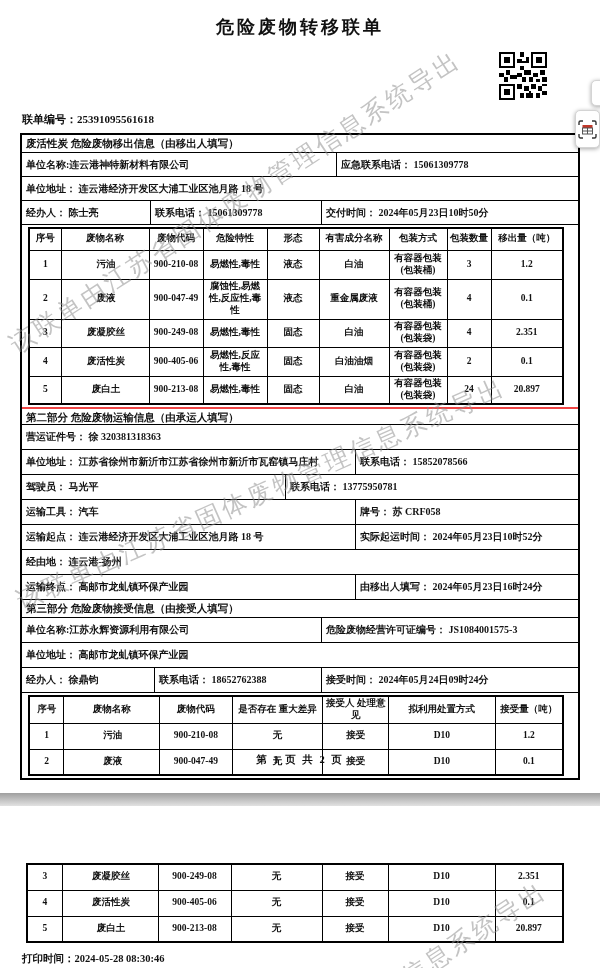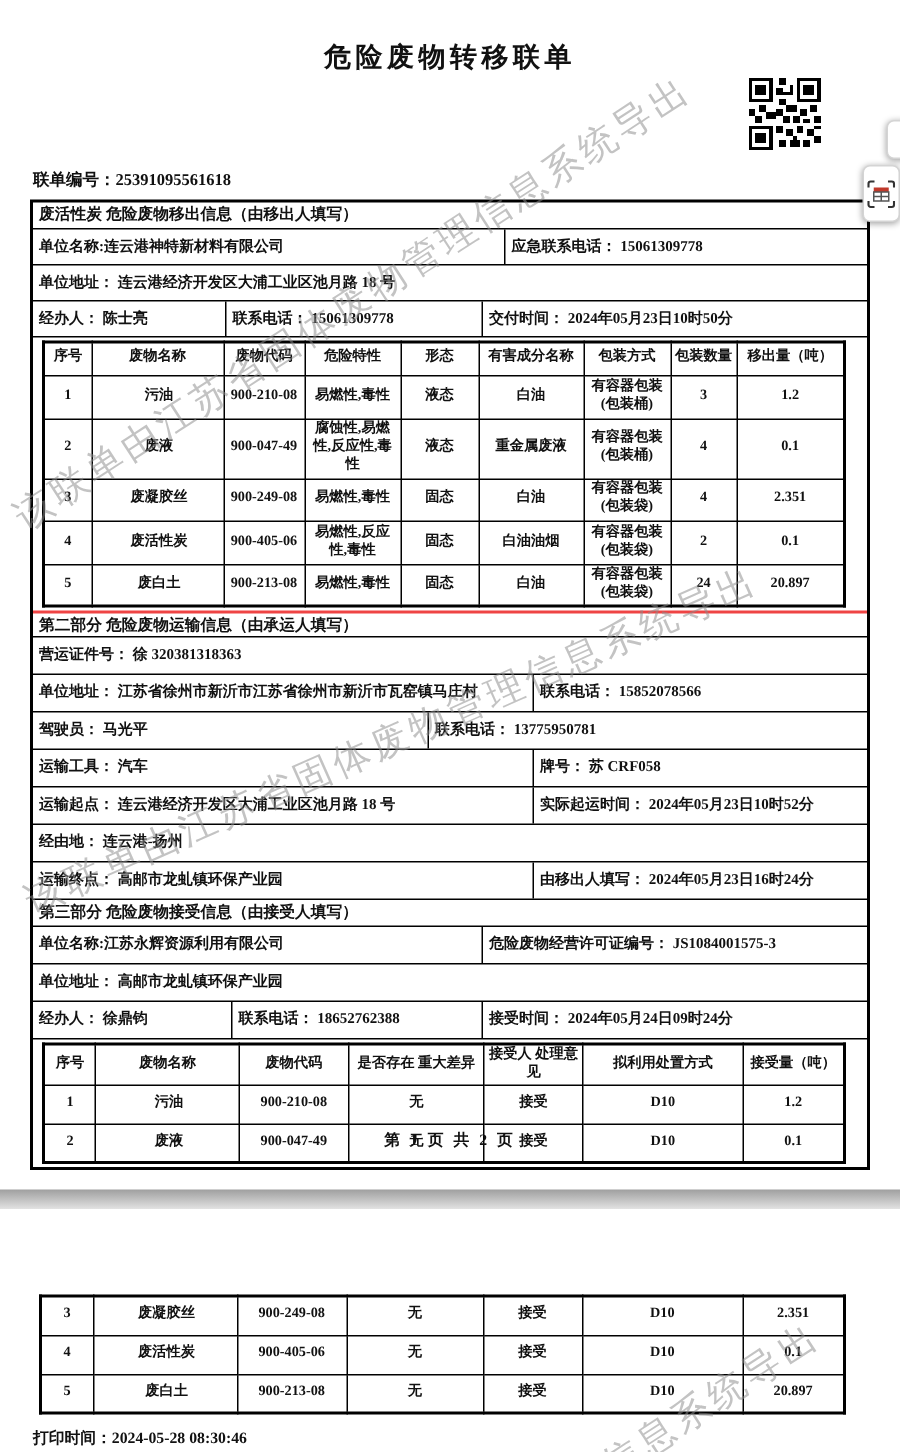--- a/index.html
+++ b/index.html
@@ -4,21 +4,21 @@
 <style>
   * { box-sizing: border-box; margin: 0; padding: 0; }
   html,body { width:600px; height:968px; overflow:hidden; position:relative;
     background:#ffffff; font-family:"Liberation Serif","DejaVu Serif",serif; color:#111; }
   .page { position:absolute; left:0; width:600px; overflow:hidden; background:#fff; }
   #page1 { top:0; height:793px; }
   #page2 { top:806px; height:162px; }
   #page-sep { position:absolute; top:793px; left:0; width:600px; height:13px;
     background:linear-gradient(#9f9f9f,#e2e2e2); }
 
-  .doc-title { position:absolute; top:26px; left:0; width:600px; text-align:center;
+  .doc-title { position:absolute; top:15px; left:0; width:600px; text-align:center;
     font-size:18px; font-weight:700; letter-spacing:3px; }
   #qr { position:absolute; left:497px; top:52px; }
   .manifest-line { position:absolute; left:22px; top:112px; font-size:11px; font-weight:700; }
 
   .box { position:absolute; left:20px; top:133px; width:560px; border:2px solid #000; background:transparent; }
   .sec { height:18px; line-height:17px; border-bottom:1px solid #000; font-weight:700;
     font-size:10.5px; padding:0 4px; }
   .row { display:flex; border-bottom:1px solid #000; }
   .cell { padding:1px 4px; font-size:10px; font-weight:700; display:flex; align-items:center;
     border-right:1px solid #000; overflow:hidden; line-height:1.15; }

